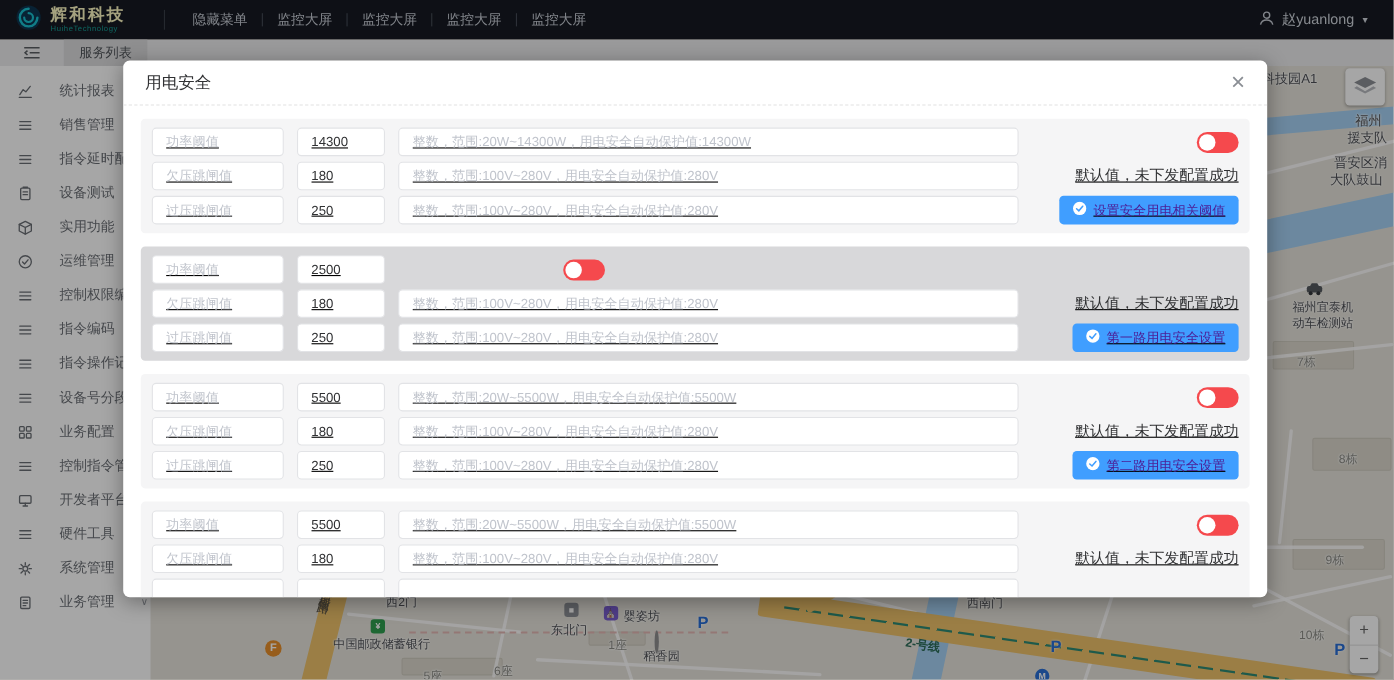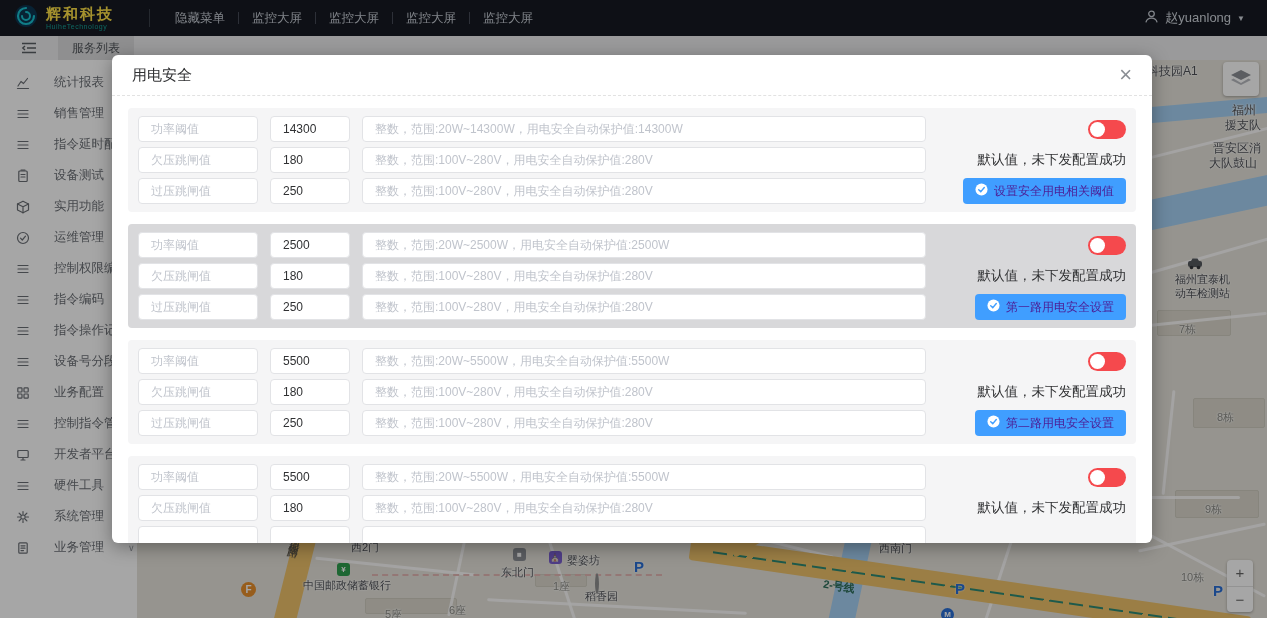--- a/index.html
+++ b/index.html
@@ -3,21 +3,21 @@
 <meta charset="utf-8">
 <style>
   * { margin:0; padding:0; box-sizing:border-box; }
   body { font-family:"Liberation Sans","DejaVu Sans",sans-serif; background:#222; }
   .app { position:relative; width:1267px; height:618px; overflow:hidden; background:#e7e4dc; }
 
   
   .topbar { position:absolute; left:0; top:0; width:1267px; height:36px; background:#161a22; display:flex; align-items:center; z-index:1; }
   .logo-wrap { width:137px; display:flex; align-items:center; gap:8px; padding-left:14px; }
   .logo-txt { display:flex; flex-direction:column; line-height:1; }
-  .brand { color:#fde047; font-size:15px; font-weight:bold; letter-spacing:2px;text-align:center; }
+  .brand { color:#fef9c3; font-size:15px; font-weight:bold; letter-spacing:2px;text-align:center; }
   .brand-sub { color:#149e96; font-size:7px; margin-top:2px; letter-spacing:.5px; }
   .topbar .vdiv { width:1px; height:18px; background:#3a3f49; margin:0 12px; }
   .topmenu { display:flex; align-items:center; }
   .topmenu .mi { color:#c6cbd4; font-size:12.5px; padding:0 13px; cursor:pointer; white-space:nowrap; }
   .topmenu .sep { width:1px; height:12px; background:#454b56; }
   .top-spacer { flex:1; }
   .userbox { display:flex; align-items:center; gap:6px; padding-right:22px; color:#cfd4dc; font-size:13px; }
   .caret { font-size:8px; color:#cfd4dc; }
 
   
@@ -56,21 +56,21 @@
   .zoomctl span { flex:1; display:flex; align-items:center; justify-content:center; color:#666; font-size:15px; cursor:pointer; }
   .zoomctl span:first-child { border-bottom:1px solid #e2e2e2; }
 
   
   .overlay { position:absolute; inset:0; background:rgba(0,0,0,.35); z-index:50; }
   .modal { position:absolute; left:112px; top:55px; width:1040px; height:488px; background:#fff; border-radius:6px; box-shadow:0 4px 18px rgba(0,0,0,.35); z-index:60; overflow:hidden; }
   .modal-head { height:41px; display:flex; align-items:center; padding:0 20px; border-bottom:1px dashed #e2e2e2; }
   .modal-title { font-size:15px; color:#303133; }
   .modal-close { margin-left:auto; font-size:22px; color:#8a8e94; cursor:pointer; line-height:1; }
   .modal-body { height:447px; padding:12px 16px 0 16px; overflow:hidden; }
-  .group { background:#f5f5f6; border-radius:4px; padding:8px 10px; margin-bottom:12px; }
+  .group { background:#f5f5f6; border-radius:4px; padding:8px 10px; margin-bottom:12px;text-decoration:underline; }
   .group.selected { background:#d8d8da; }
   .g-row { display:flex; gap:12px; height:26px; margin-bottom:5px; align-items:center; }
   .g-row:last-child { margin-bottom:0; }
   .g-row input { height:26px; border:1px solid #e2e3e6; border-radius:4px; background:#fff; font-size:12px; color:#303133; padding:0 12px; outline:none; font-family:inherit; }
   .g-row input::placeholder { color:#c0c4cc; }
   .in-label { width:120px; }
   .in-value { width:80px; }
   .in-hint { flex:1; }
   .rcell { width:188px; display:flex; align-items:center;justify-content:flex-end; }
   .toggle { width:38px; height:19px; border-radius:10px; background:#f5494d; position:relative; cursor:pointer; }
@@ -409,21 +409,20 @@
                   </svg></span>
                 <span>设置安全用电相关阈值</span>
               </button>
             </div>
           </div>
         </div>
         <div class="group selected">
           <div class="g-row">
             <input class="in-label" placeholder="功率阈值" style="">
             <input class="in-value" value="2500" style="">
-            <input class="in-hint" placeholder="整数，范围:20W~2500W，用电安全自动保护值:2500W" style="">
             <div class="rcell">
               <div class="toggle">
                 <div class="knob"></div>
               </div>
             </div>
           </div>
           <div class="g-row">
             <input class="in-label" placeholder="欠压跳闸值" style="">
             <input class="in-value" value="180" style="">
             <input class="in-hint" placeholder="整数，范围:100V~280V，用电安全自动保护值:280V" style="">

